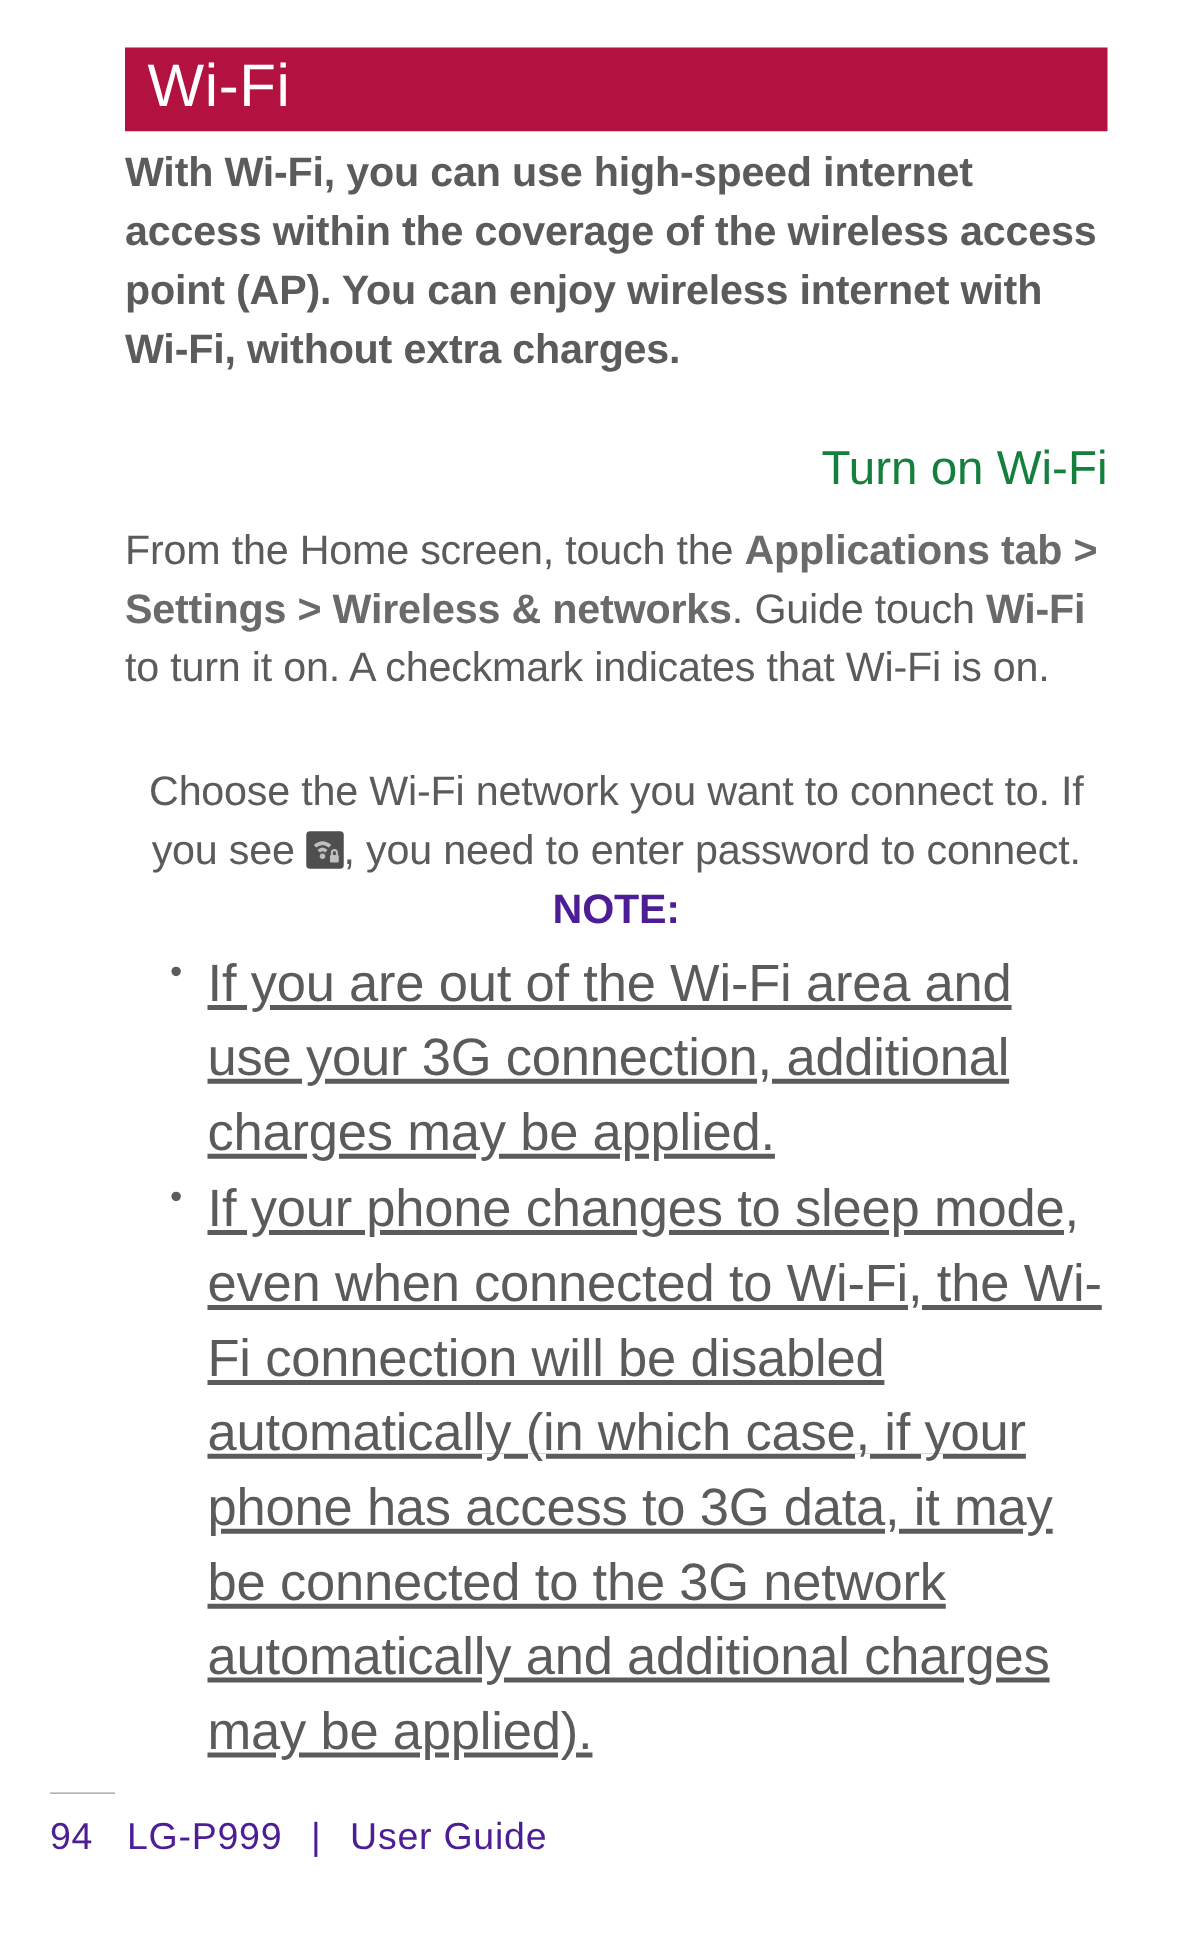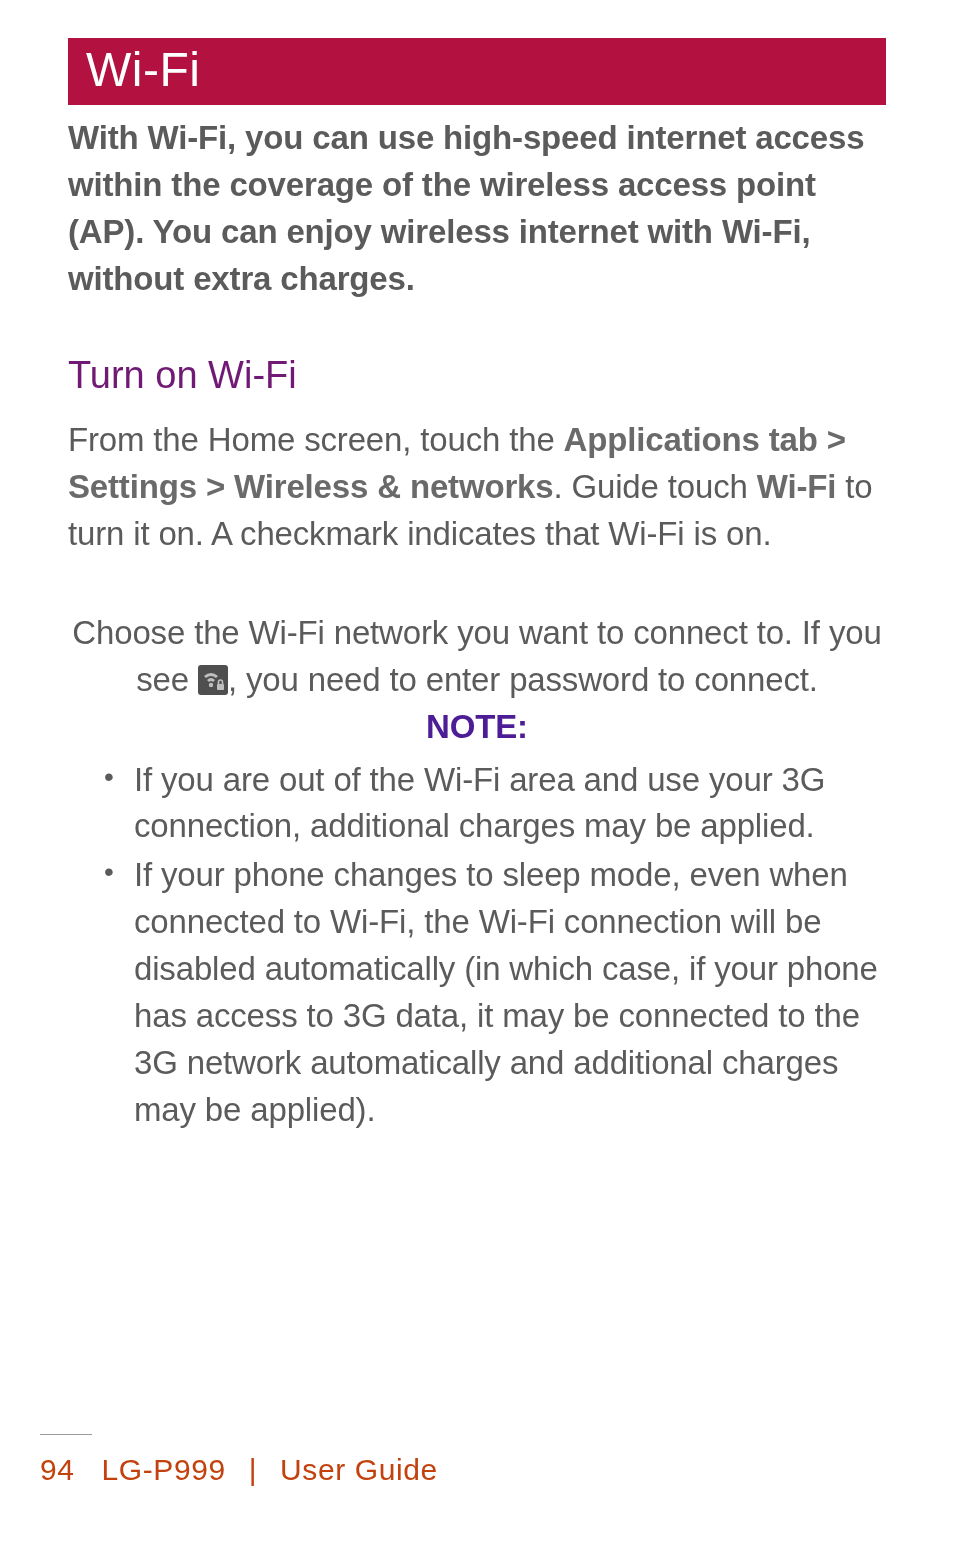--- a/index.html
+++ b/index.html
@@ -11,45 +11,46 @@
       width: 954px;
       height: 1557px;
       background: #ffffff;
       font-family: 'Helvetica Neue', Helvetica, Arial, sans-serif;
       font-weight: 300;
       color: #5b5b5c;
       position: relative;
       letter-spacing: -0.01em;
     }
     .page {
-      padding: 38px 68px 0 68px;
+      padding: 38px 68px 0 100px;
     }
     .title-bar {
       background: #b3113f;
       padding: 4px 18px 8px 18px;
       margin-bottom: 10px;
     }
     .title-bar-text {
       color: #ffffff;
       font-size: 48px;
       font-weight: 400;
       letter-spacing: 0.01em;
     }
     .intro-para {
       font-size: 33px;
       line-height: 1.42;
       margin-bottom: 52px;
       font-weight: bold;
     }
     .section-heading {
-      color: #701a75;
+      color: #15803d;
       font-size: 38px;
       font-weight: 400;
       margin-bottom: 20px;
       letter-spacing: 0em;
+      text-align: right;
     }
     .body-para {
       font-size: 33px;
       line-height: 1.42;
       margin-bottom: 52px;
     }
     .bold {
       font-weight: 600;
       color: #6a6a6b;
     }
@@ -71,22 +72,23 @@
       position: relative;
     }
     .icon-wifi-lock svg {
       position: absolute;
       top: 2px;
       left: 2px;
     }
     ul.notes {
       list-style: none;
       padding-left: 66px;
-      font-size: 33px;
+      font-size: 42px;
       line-height: 1.42;
+      text-decoration: underline;
     }
     ul.notes li {
       position: relative;
       margin-bottom: 2px;
     }
     ul.notes li::before {
       content: "•";
       position: absolute;
       left: -30px;
       top: 0;
@@ -101,21 +103,21 @@
     }
     .footer-line {
       width: 52px;
       height: 1px;
       background: #9a9a9b;
       margin-bottom: 18px;
       margin-left: 0;
     }
     .footer-text {
       font-size: 30px;
-      color: #c2410c;
+      color: #4c1d95;
       letter-spacing: 0.02em;
     }
     .footer-pagenum {
       display: inline-block;
       margin-right: 18px;
     }
     .footer-divider {
       margin: 0 14px;
     }
   </style>

